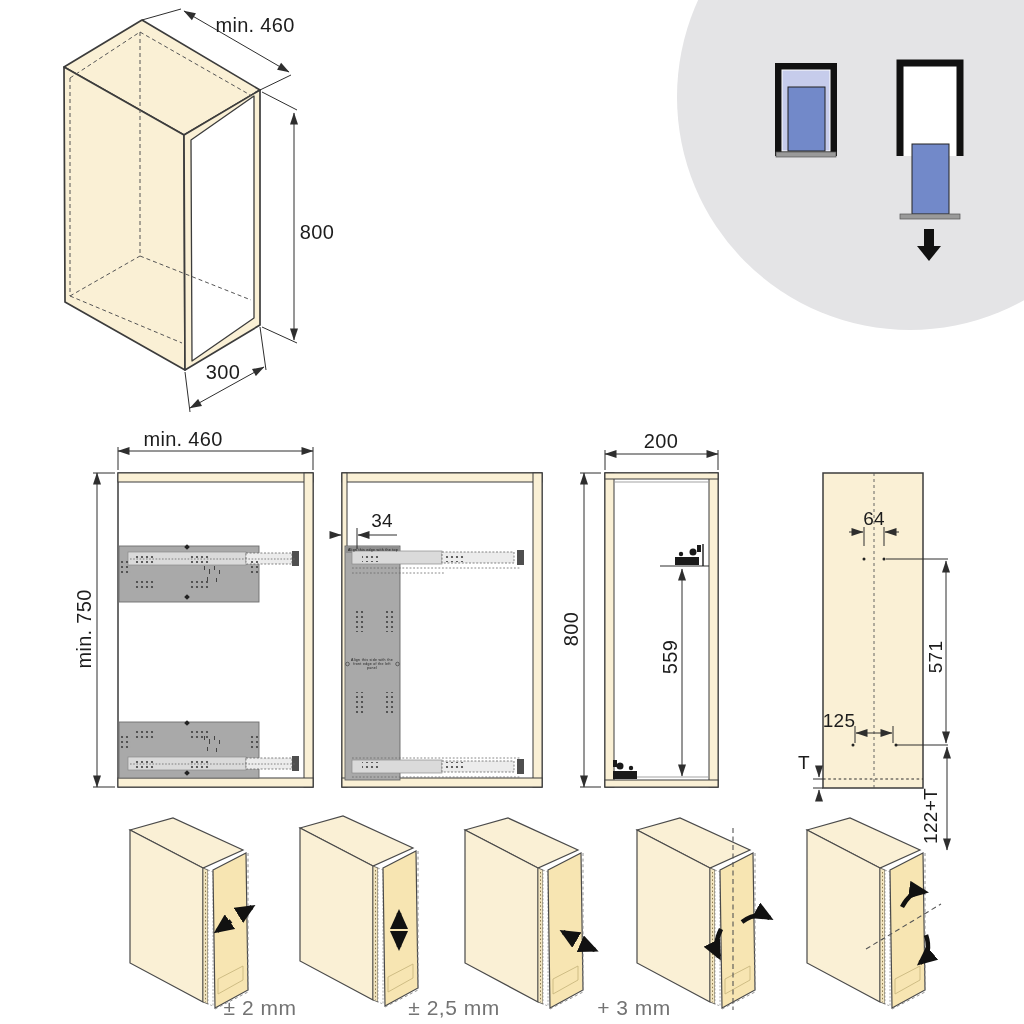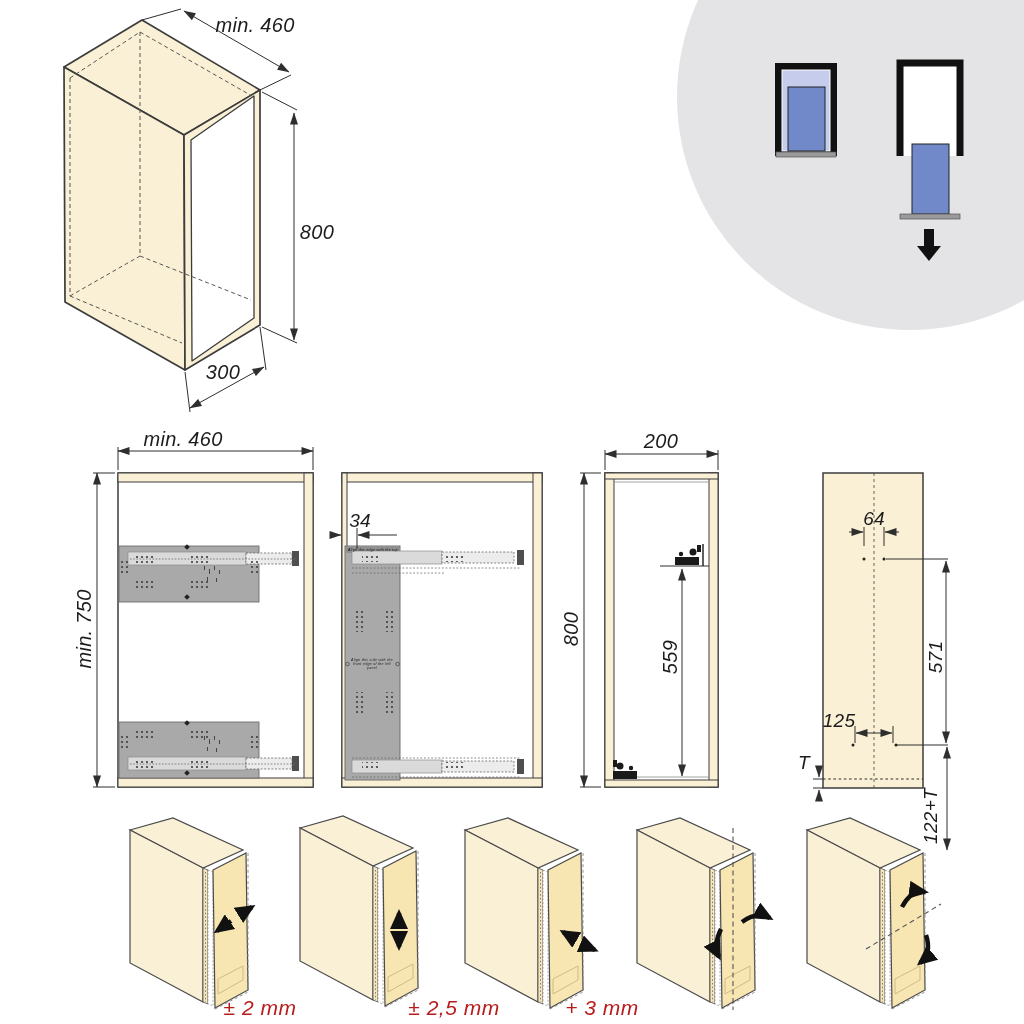--- a/index.html
+++ b/index.html
@@ -1,23 +1,23 @@
 <!DOCTYPE html>
 <html><head>
 <meta charset="utf-8">
 <style>
   html,body{margin:0;padding:0;background:#fff;}
   #stage{position:relative;width:1024px;height:1024px;background:#fff;overflow:hidden;
-         font-family:"Liberation Sans",sans-serif;font-style:italic;}
+         font-family:"Liberation Sans",sans-serif;}
   #lineart{position:absolute;left:0;top:0;}
   .lbl{position:absolute;transform:translate(-50%,-50%);font-size:20px;color:#1c1c1c;
        white-space:nowrap;letter-spacing:.3px;}
   .lbl.sm{font-size:19px;}
   .lbl.rot{transform:translate(-50%,-50%) rotate(-90deg);}
-  .lbl.adj{font-size:21px;color:#b91c1c;letter-spacing:.5px;text-align:center;}
+  .lbl.adj{font-size:21px;color:#737373;letter-spacing:.5px;text-align:center;}
   .lbl.tiny{font-size:3.5px;line-height:1.15;white-space:normal;text-align:center;
             color:#1a1a1a;width:46px;}
   .lbl.tiny1{font-size:3.5px;white-space:nowrap;color:#111;}
 </style>
 </head>
 <body>
 
 <div id="stage">
 
 <svg id="lineart" width="1024" height="1024" viewBox="0 0 1024 1024">
@@ -292,31 +292,31 @@
   </g>
 </svg>
 
 <div class="lbl" style="left:255px;top:25px">min. 460</div>
 <div class="lbl" style="left:317px;top:232px">800</div>
 <div class="lbl" style="left:223px;top:372px">300</div>
 
 <div class="lbl" style="left:183px;top:439px">min. 460</div>
 <div class="lbl rot" style="left:84px;top:629px">min. 750</div>
 
-<div class="lbl sm" style="left:360px;top:521px">34</div>
+<div class="lbl sm" style="left:382px;top:521px">34</div>
 <div class="lbl tiny1" style="left:373px;top:550px">Align this edge with the top</div>
 <div class="lbl tiny" style="left:372px;top:664px">Align this side with the front edge of the left panel</div>
 
 <div class="lbl" style="left:661px;top:441px">200</div>
 <div class="lbl rot" style="left:571px;top:629px">800</div>
 <div class="lbl rot" style="left:670px;top:657px">559</div>
 
 <div class="lbl sm" style="left:874px;top:519px">64</div>
 <div class="lbl sm rot" style="left:936px;top:657px">571</div>
 <div class="lbl sm" style="left:839px;top:721px">125</div>
 <div class="lbl sm" style="left:804px;top:763px">T</div>
 <div class="lbl sm rot" style="left:931px;top:816px">122+T</div>
 
 <div class="lbl adj" style="left:260px;top:1008px">± 2 mm</div>
 <div class="lbl adj" style="left:454px;top:1008px">± 2,5 mm</div>
-<div class="lbl adj" style="left:602px;top:1008px">+ 3 mm</div>
+<div class="lbl adj" style="left:634px;top:1008px">+ 3 mm</div>
 
 </div>
 
 </body></html>

